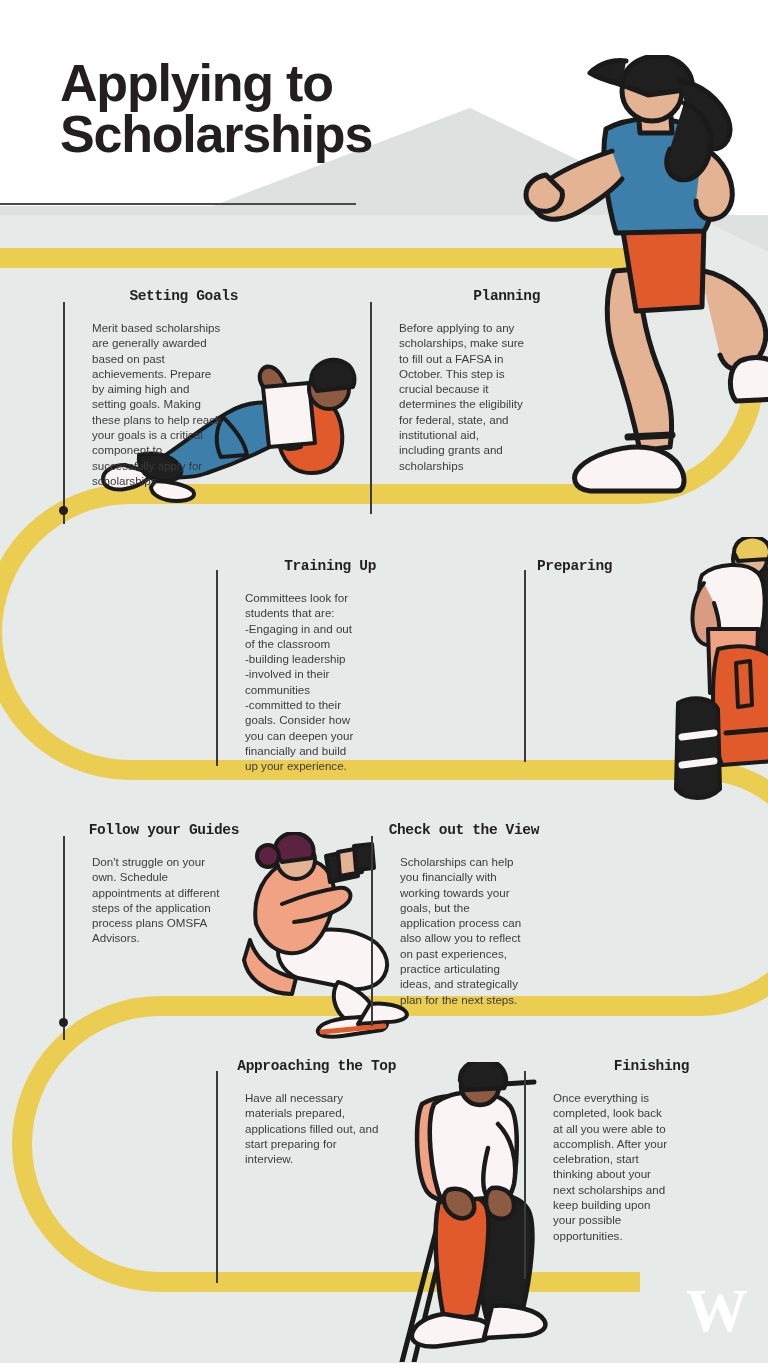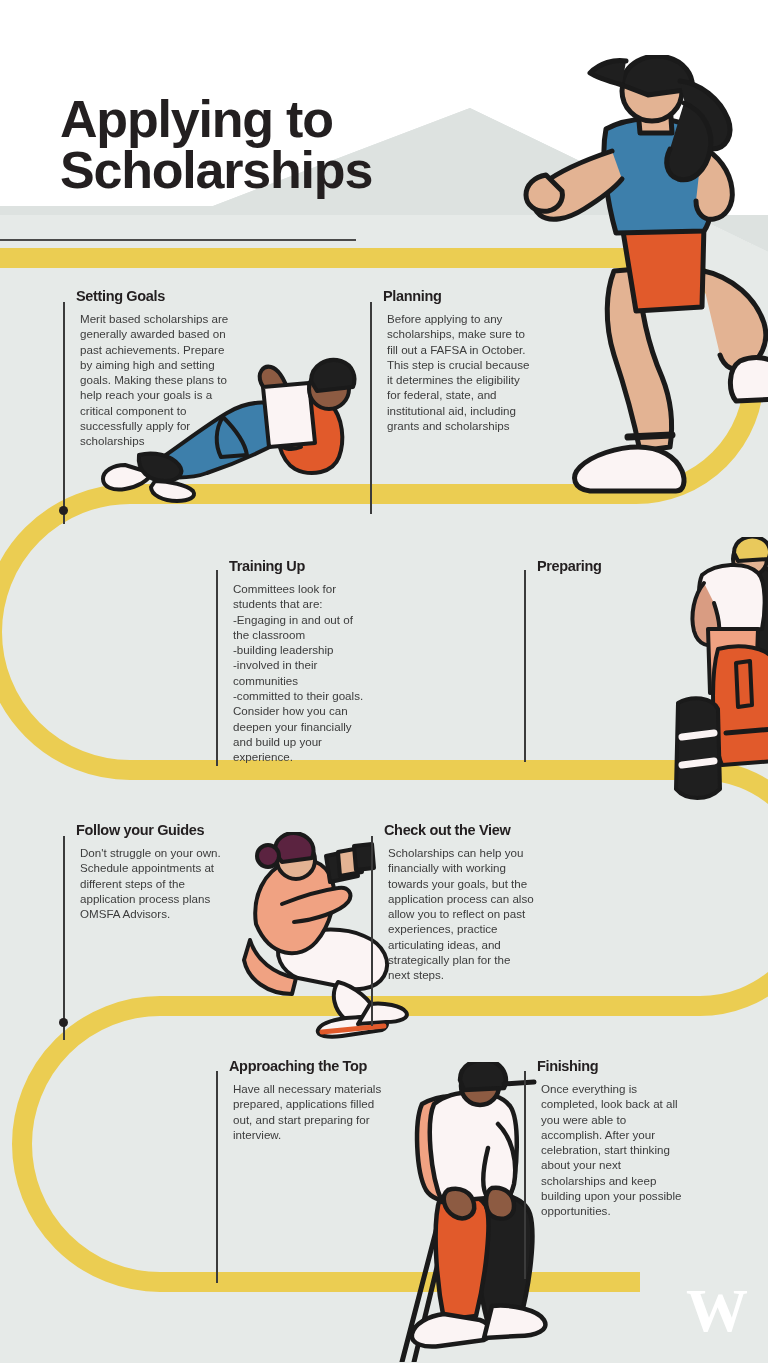--- a/index.html
+++ b/index.html
@@ -12,21 +12,20 @@
     overflow:hidden;
   }
 
   
   .bg-svg{position:absolute;inset:0;width:768px;height:1363px;}
 
   
   #header{
     position:absolute;left:0;top:0;width:768px;height:215px;
     z-index:6;
-    margin-top:36px;
   }
   #poster-title{
     position:absolute;left:60px;top:58px;
     width:420px;
     font-size:52px;line-height:0.98;
     font-weight:700;
     letter-spacing:-1.2px;
     color:#231f20;
     font-family:"Liberation Sans", sans-serif;
     white-space:pre-line;
@@ -46,24 +45,25 @@
   }
   .step .body{
     position:absolute;left:13px;top:0;
   }
   .step h3{
     margin:0 0 7px 0;
     font-size:14.5px;
     font-weight:700;
     letter-spacing:-0.35px;
     color:#231f20;
-    font-family:Liberation Sans, sans-serif;
+    font-family:Liberation Mono, monospace;
+    text-align:right;
   }
   .step p{
-    margin:4px;
+    margin:16px;
     font-size:11.6px;
     line-height:1.32;
     color:#3c3c3c;
     font-family:"Liberation Sans", sans-serif;
     white-space:pre-line;
   }
 
   
   #step-setting-goals{left:63px;top:288px;width:175px;}
   #step-setting-goals .bar{height:222px;top:14px;}

